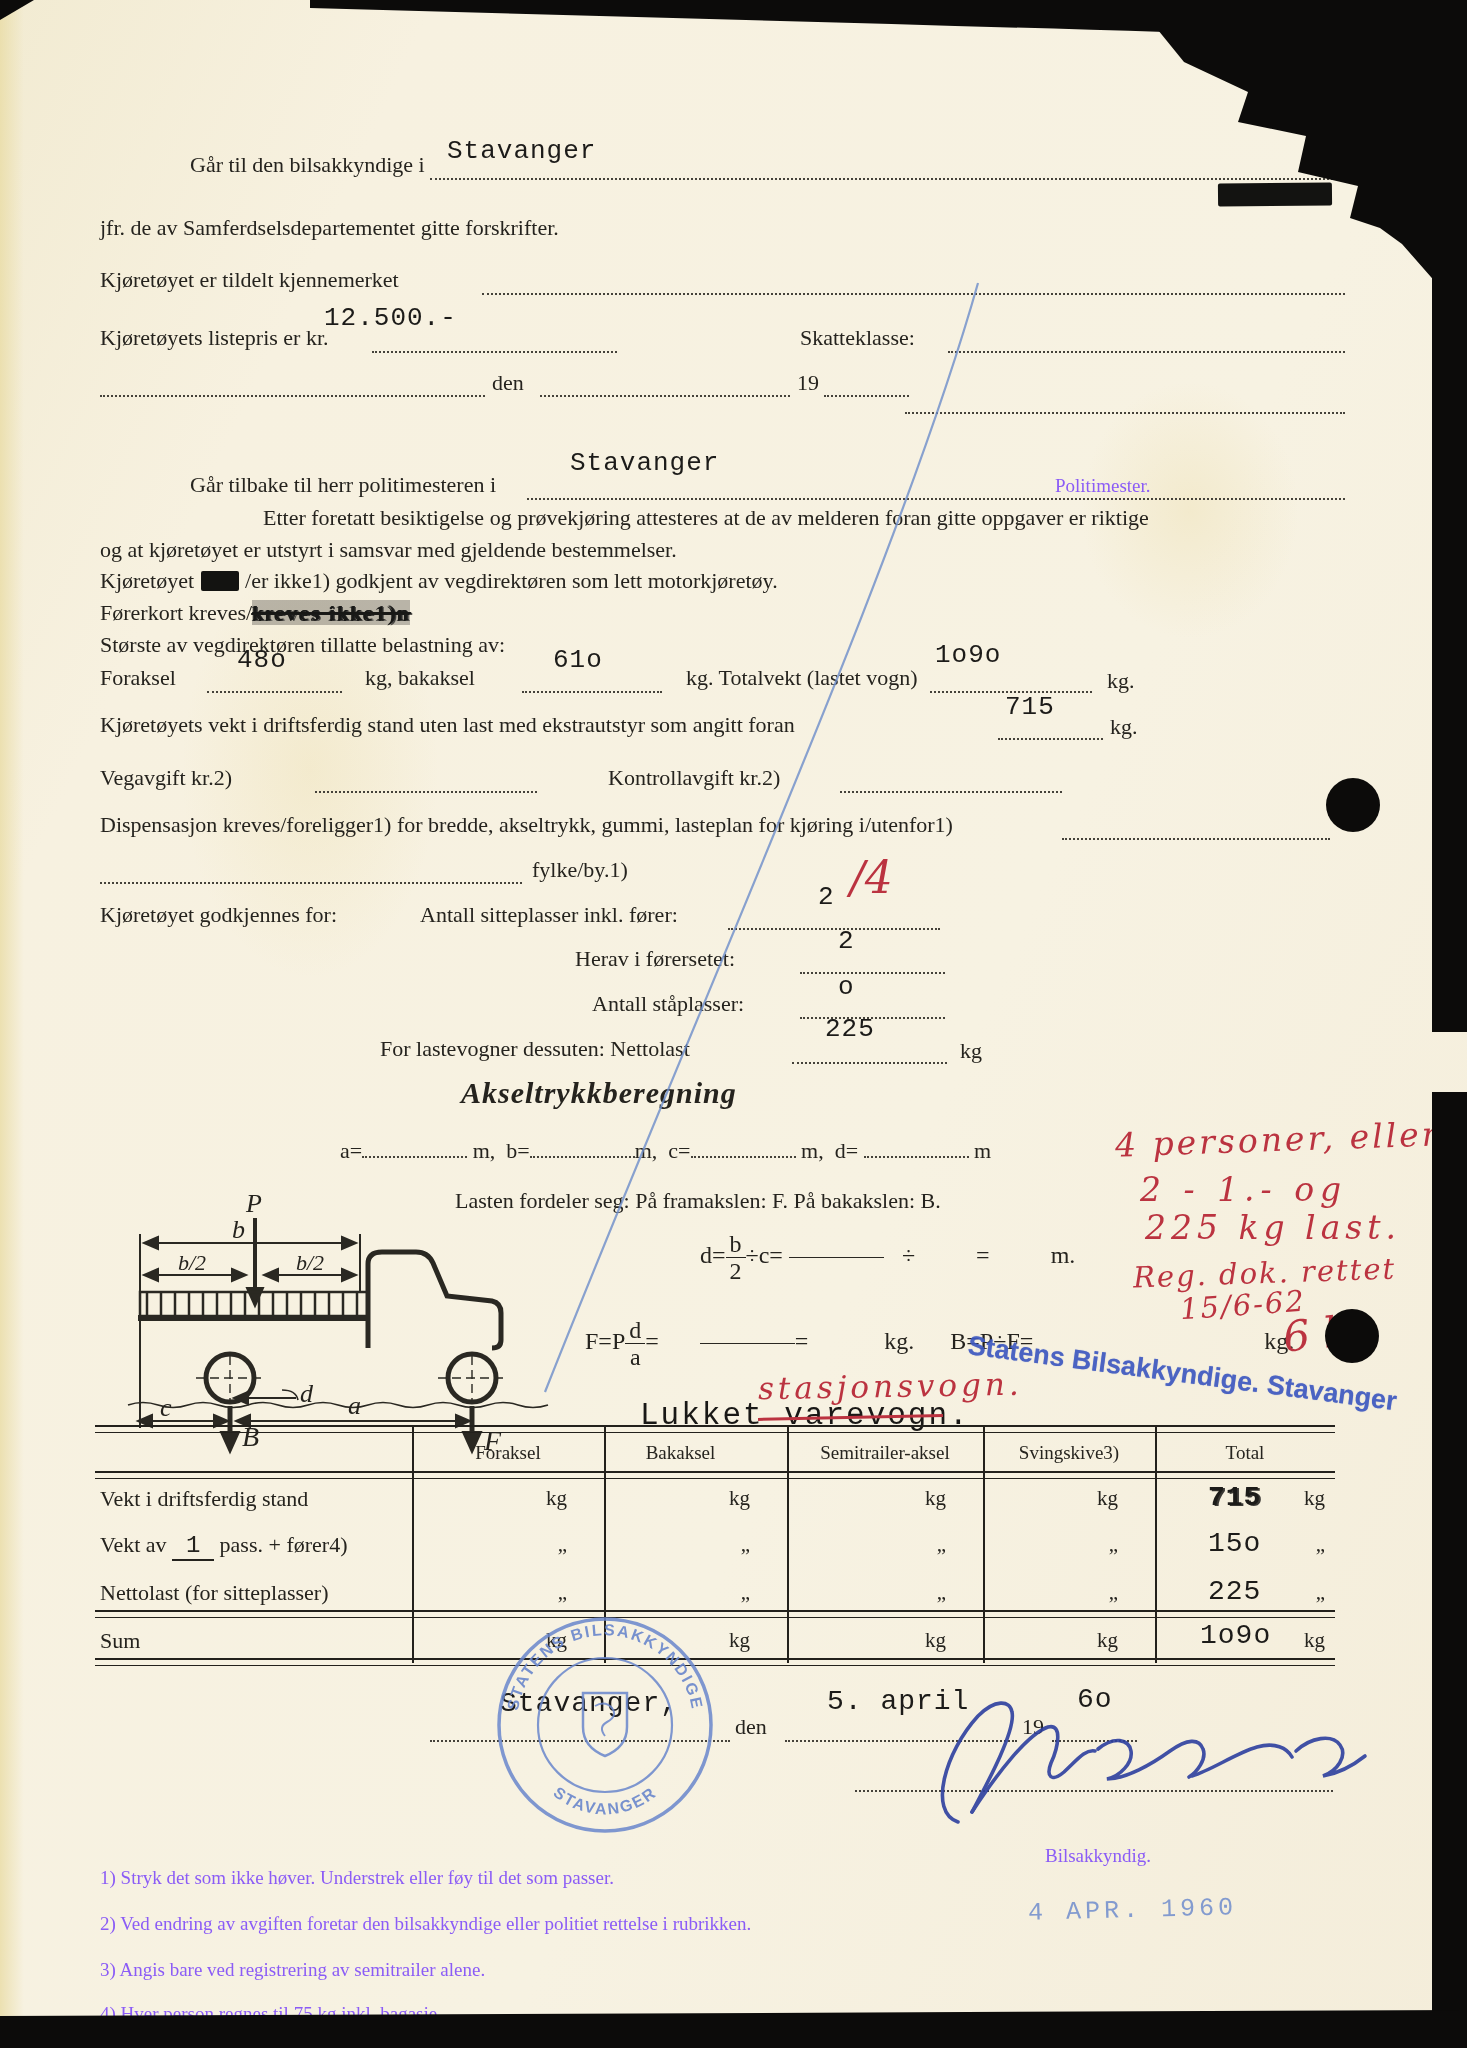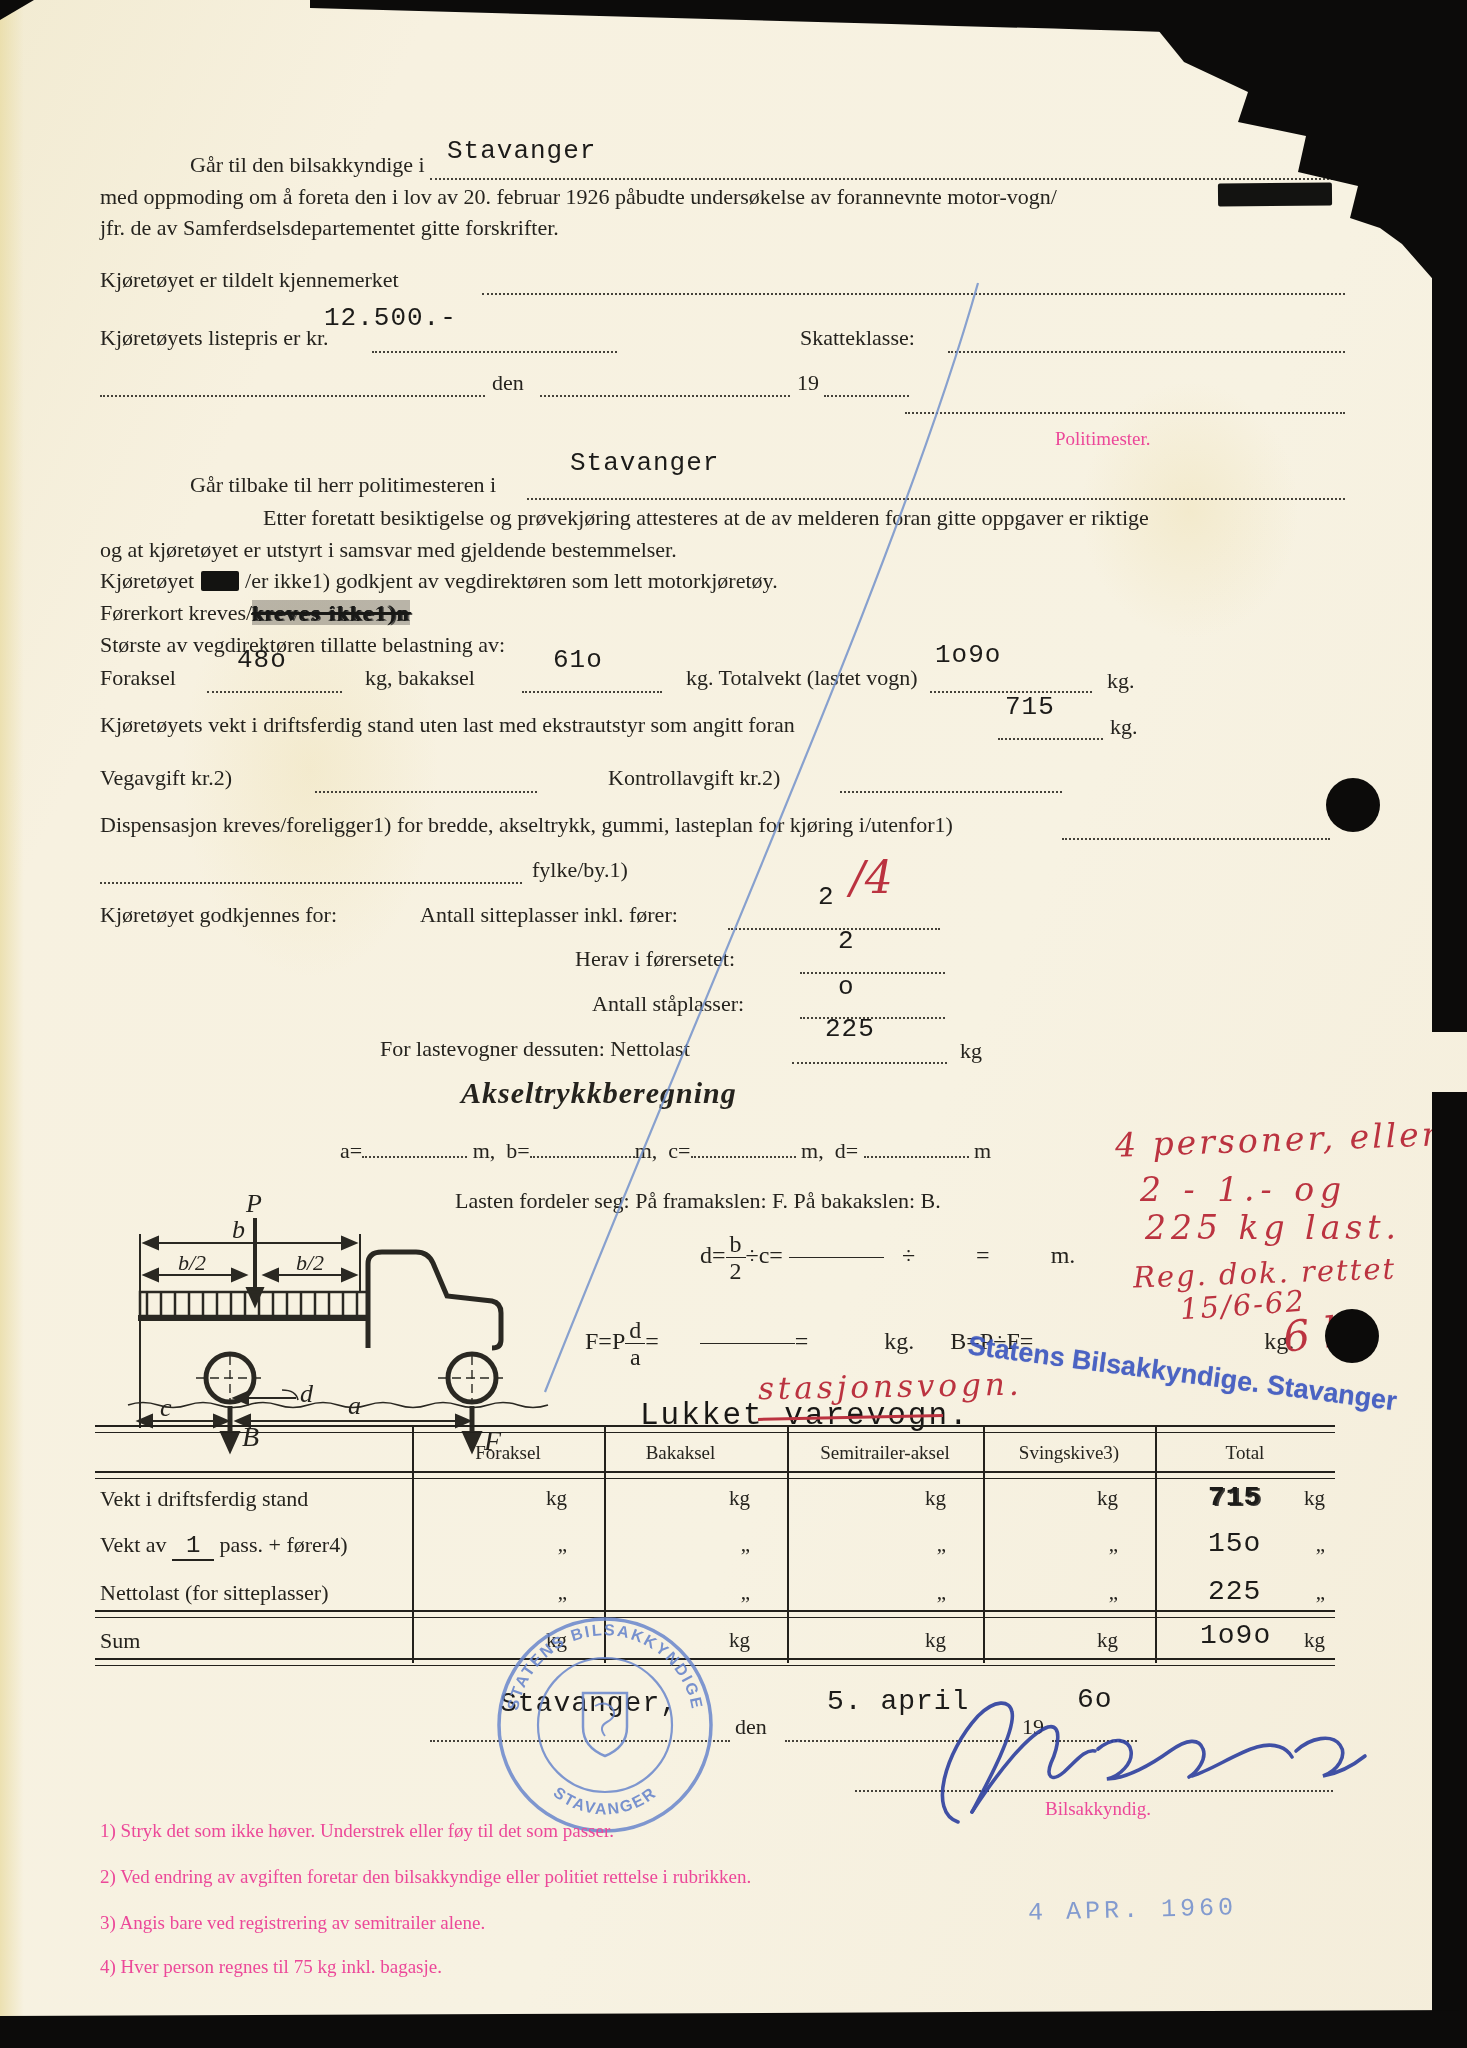--- a/index.html
+++ b/index.html
@@ -2,21 +2,21 @@
 <html><head>
 <meta charset="utf-8">
 <style>
   html,body{margin:0;padding:0;background:#141210;}
   #page{position:relative;width:1467px;height:2048px;background:#141210;overflow:hidden;
         font-family:"Liberation Serif",serif;color:#211f1b;}
   #paper{position:absolute;left:0;top:0;width:1467px;height:2048px;
          background:linear-gradient(115deg,#f2ebd2 0%,#f7f1e0 18%,#f7f2e2 60%,#f4edda 100%);}
   .abs{position:absolute;white-space:nowrap;}
   .ser{font-size:22px;color:#25231e;}
-  .ser-s{font-size:19px;color:#ec4899;}
+  .ser-s{font-size:19px;color:#8b5cf6;margin-top:47px;}
   .ital{font-style:italic;}
   .mono{font-family:"Liberation Mono","DejaVu Sans Mono",monospace;font-size:26px;color:#1c1b19;letter-spacing:1px;}
   .mono-big{font-family:"Liberation Mono","DejaVu Sans Mono",monospace;font-size:31px;color:#191816;letter-spacing:2px;}
   .dots{position:absolute;border-bottom:2px dotted #45423a;height:2px;}
   .red{font-family:"DejaVu Serif",serif;font-style:italic;color:#bb3340;}
   .red-big{font-size:33px;letter-spacing:3px;}
   .red-med{font-size:29px;letter-spacing:2px;}
   .blot{position:absolute;background:#131311;border-radius:2px;}
   .struckover{color:#181816;background:rgba(25,23,20,.28);text-decoration:line-through;
               text-shadow:1px 0 #222,-1px 1px #1a1a18,2px 1px rgba(20,20,20,.7);letter-spacing:2px;}
@@ -38,21 +38,20 @@
   <div id="paper"></div>
 
   <div class="stain" style="left:180px;top:560px;width:260px;height:420px;background:radial-gradient(ellipse at center,rgba(226,203,120,.18),rgba(226,203,120,0) 70%);"></div>
   <div class="stain" style="left:1080px;top:380px;width:220px;height:260px;background:radial-gradient(ellipse at center,rgba(228,206,130,.22),rgba(228,206,130,0) 70%);"></div>
   <div class="stain" style="left:0;top:0;width:24px;height:2048px;border-radius:0;background:linear-gradient(90deg,rgba(233,220,165,.8),rgba(233,220,165,0));"></div>
 
   <div class="abs mono" style="left:447px;top:136px;">Stavanger</div>
   <div class="abs ser" style="left:190px;top:152px;">Går til den bilsakkyndige i</div>
   <div class="dots" style="left:430px;top:176px;width:915px;"></div>
 
-  <div class="abs ser" style="left:100px;top:184px;">med oppmoding om å foreta den i lov av 20. februar 1926 påbudte undersøkelse av forannevnte motor-vogn/</div>
   <div class="blot" style="left:1218px;top:183px;width:114px;height:23px;transform:rotate(-.6deg);"></div>
 
   <div class="abs ser" style="left:100px;top:215px;">jfr. de av Samferdselsdepartementet gitte forskrifter.</div>
 
   <div class="abs ser" style="left:100px;top:267px;">Kjøretøyet er tildelt kjennemerket</div>
   <div class="dots" style="left:482px;top:291px;width:863px;"></div>
 
   <div class="abs mono" style="left:324px;top:303px;">12.500.-</div>
   <div class="abs ser" style="left:100px;top:325px;">Kjøretøyets listepris er kr.</div>
   <div class="dots" style="left:372px;top:349px;width:245px;"></div>

